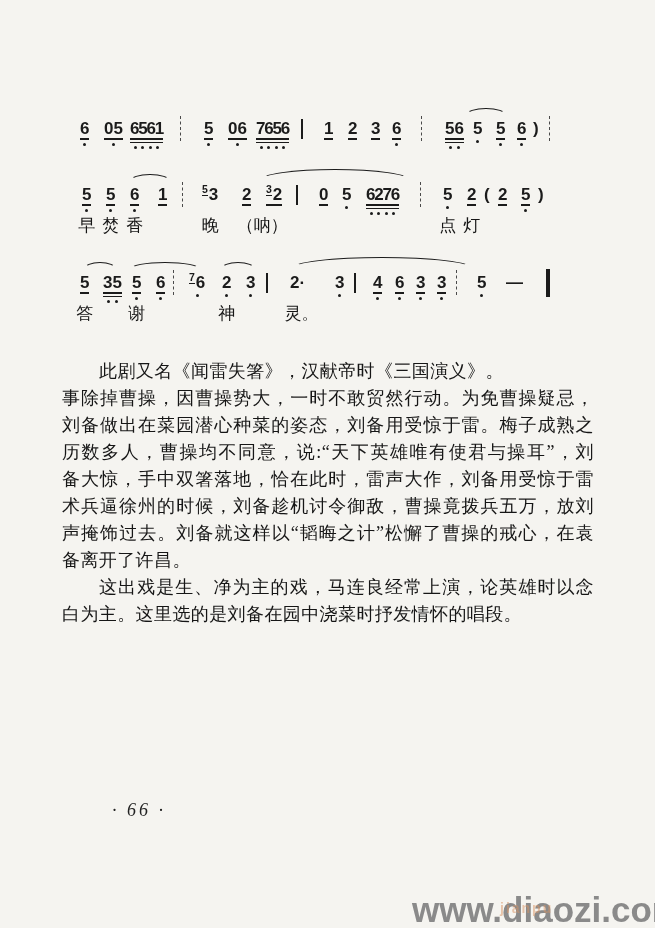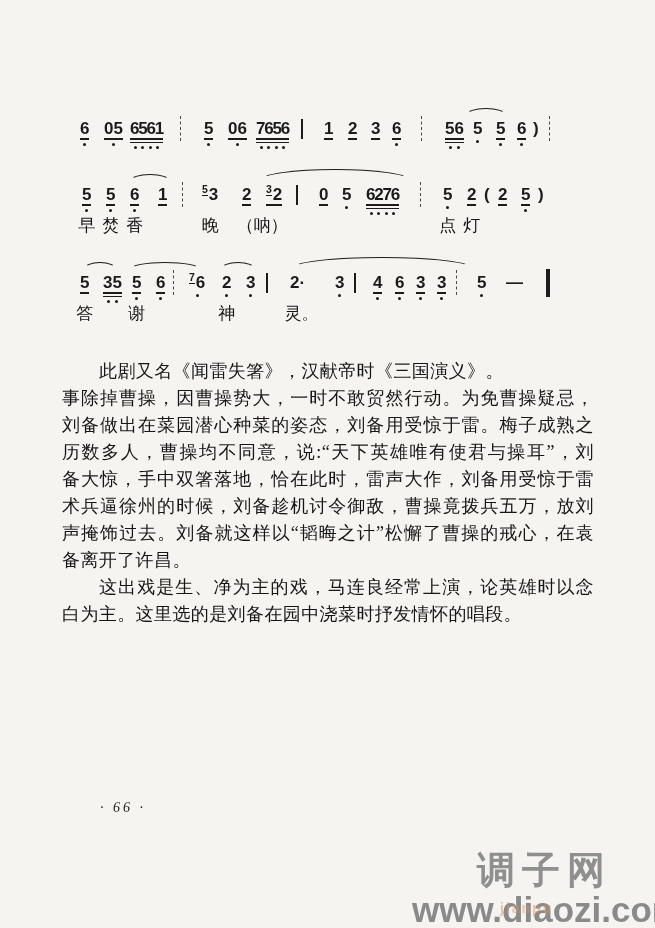--- a/index.html
+++ b/index.html
@@ -45,22 +45,22 @@
   #body-text{position:absolute; left:62px; top:358px; width:532px;}
   .tline{
     font-size:18px; line-height:27px; height:27px; letter-spacing:.4px;
     text-align:justify; color:#161616; overflow:visible; white-space:nowrap;
   }
   .tline.fill{white-space:normal;}
   .tline.fill::after{content:""; display:inline-block; width:100%; height:0;}
   .tline.ind{text-indent:37px;}
   
   #page-number{
-    position:absolute; left:100px; top:800px; font-style:italic;
-    font-size:14px; letter-spacing:3px; color:#222;
+    position:absolute; left:112px; top:800px; font-style:italic;
+    font-size:18px; letter-spacing:3px; color:#222;
   }
   #watermark{position:absolute; left:0; top:0; width:655px; height:928px; pointer-events:none;}
   #wm-name{
     position:absolute; left:477px; top:845px;
     font-family:"Liberation Sans","DejaVu Sans",sans-serif; font-weight:700;
     font-size:38px; letter-spacing:7px; color:#8f8f8f;
   }
   #wm-url{
     position:absolute; left:412px; top:890px;
     font-family:Liberation Sans, sans-serif; font-weight:700;
@@ -397,17 +397,16 @@
       <div class="tline fill">历数多人，曹操均不同意，说:“天下英雄唯有使君与操耳”，刘</div>
       <div class="tline fill">备大惊，手中双箸落地，恰在此时，雷声大作，刘备用受惊于雷</div>
       <div class="tline fill">术兵逼徐州的时候，刘备趁机讨令御敌，曹操竟拨兵五万，放刘</div>
       <div class="tline fill">声掩饰过去。刘备就这样以“韬晦之计”松懈了曹操的戒心，在袁</div>
       <div class="tline">备离开了许昌。</div>
       <div class="tline ind fill">这出戏是生、净为主的戏，马连良经常上演，论英雄时以念</div>
       <div class="tline">白为主。这里选的是刘备在园中浇菜时抒发情怀的唱段。</div>
     </div>
   <div id="page-number">· 66 ·</div>
   <div id="watermark">
-    <div id="wm-name">调子网</div>
     <div id="wm-url">www.diaozi.com</div>
     <div id="wm-faint">jianpu</div>
   </div>
 </div>
 
 </body></html>

